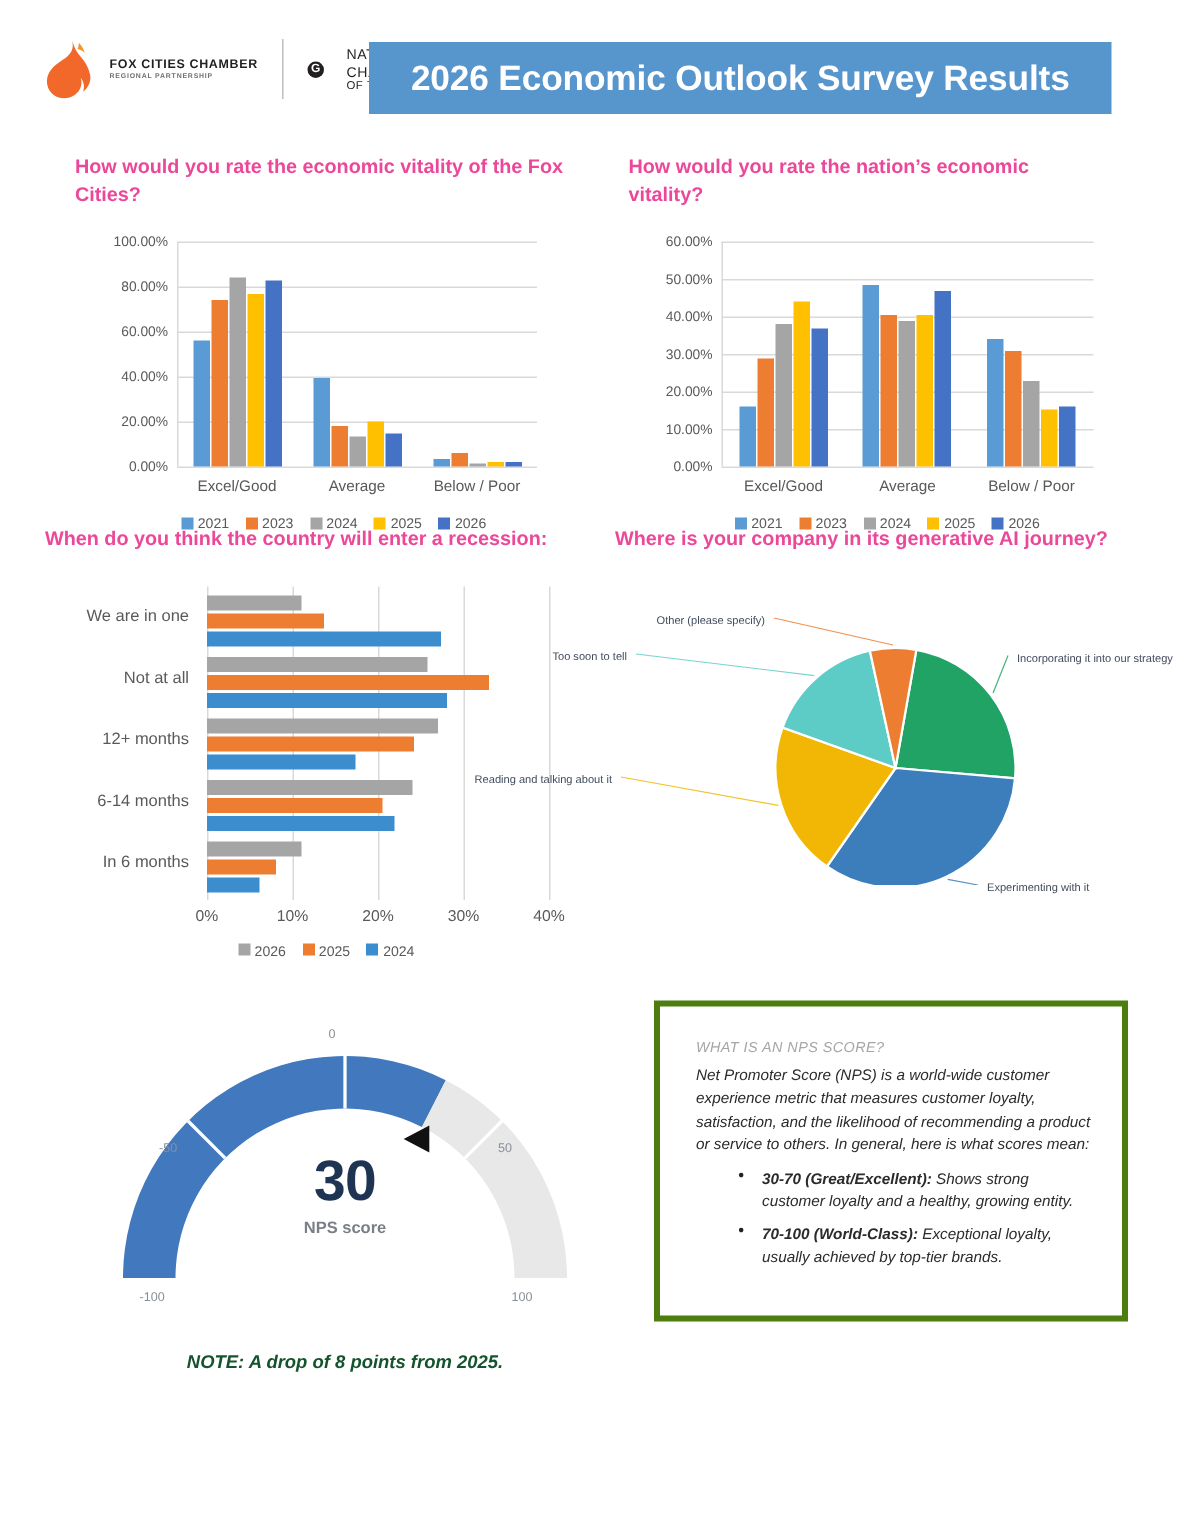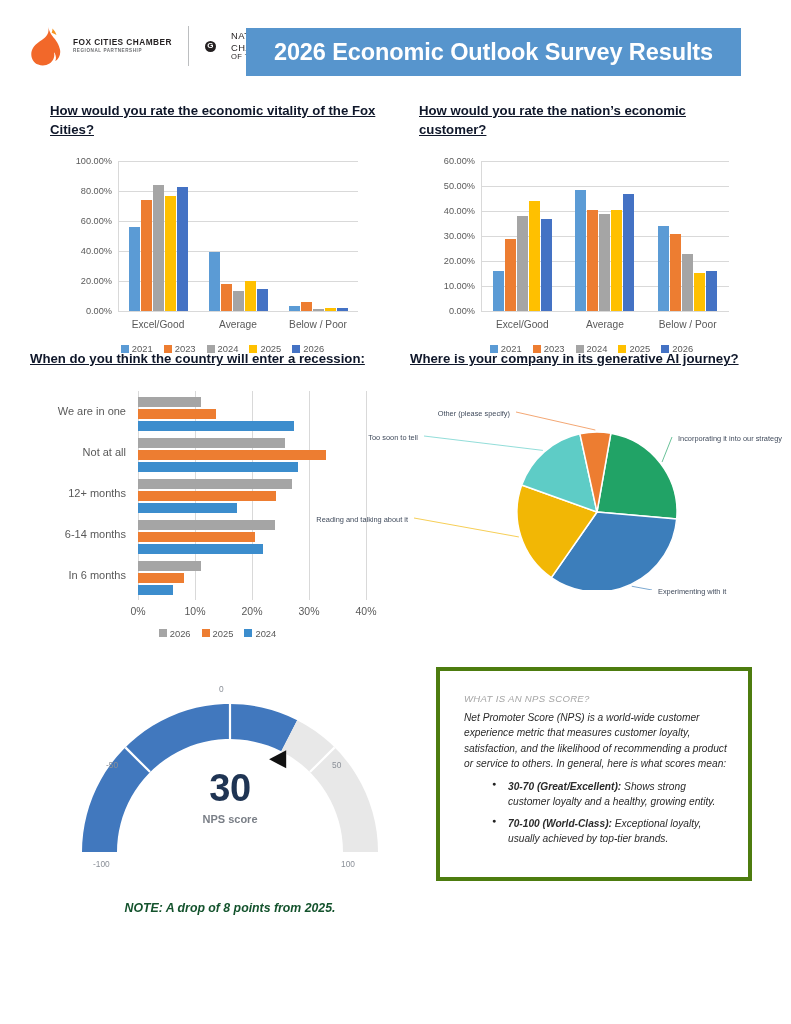--- a/index.html
+++ b/index.html
@@ -18,21 +18,21 @@
         display:flex;align-items:center;justify-content:center;line-height:1;flex:0 0 auto;}
   .nat-text{display:flex;flex-direction:column;margin-left:6px;}
   .nat-text span{font-size:9.4px;letter-spacing:.5px;color:#231f20;line-height:1.18;white-space:nowrap;}
   .nat-text span.small{font-size:7.6px;letter-spacing:.4px;}
 
   .title-banner{position:absolute;left:246px;top:28px;width:495px;height:48px;background:#5795cd;
         display:flex;align-items:center;justify-content:center;}
   .title-banner .t{color:#fff;font-size:23.5px;font-weight:bold;letter-spacing:-.1px;white-space:nowrap;}
 
   
-  .q-title{font-size:13.2px;font-weight:bold;color:#0f172a;line-height:1.42;text-decoration:underline;}
+  .q-title{font-size:13.2px;font-weight:bold;color:#ec4899;line-height:1.42;}
   .chart-box{position:absolute;}
 
   
   .vchart{position:relative;}
   .vc-plot{position:absolute;border-left:1px solid #d9d9d9;}
   .vc-grid{position:absolute;left:0;right:0;height:1px;background:#d9d9d9;}
   .vc-ylab{position:absolute;right:0;font-size:9.2px;color:#595959;text-align:right;white-space:nowrap;transform:translateY(-50%);}
   .vc-group{position:absolute;bottom:0;display:flex;align-items:flex-end;justify-content:center;gap:1px;height:100%;}
   .vc-bar{width:11px;}
   .vc-xlab{position:absolute;font-size:10.2px;color:#595959;text-align:center;white-space:nowrap;}
@@ -156,21 +156,21 @@
           </div>
           <div class="leg-item">
             <span class="leg-sw" style="background:#4472C4"></span>
             <span>2026</span>
           </div>
         </div>
       </div>
   </div>
 
   <div class="chart-box" style="left:419px;top:102px;width:345px;">
-    <div class="q-title" style="width:300px;">How would you rate the nation’s economic customer?</div>
+    <div class="q-title" style="width:300px;">How would you rate the nation’s economic vitality?</div>
     <div class="vchart" id="vc1" style="position:relative;height:215px;margin-top:8px;">
         <div class="vc-plot" style="left: 62px; top: 14px; width: 248px; height: 150px;"></div>
         <div class="vc-grid" style="left: 62px; width: 248px; top: 164px;"></div>
         <div class="vc-ylab" style="width: 56px; left: 0px; top: 164px;">0.00%</div>
         <div class="vc-grid" style="left: 62px; width: 248px; top: 139px;"></div>
         <div class="vc-ylab" style="width: 56px; left: 0px; top: 139px;">10.00%</div>
         <div class="vc-grid" style="left: 62px; width: 248px; top: 114px;"></div>
         <div class="vc-ylab" style="width: 56px; left: 0px; top: 114px;">20.00%</div>
         <div class="vc-grid" style="left: 62px; width: 248px; top: 89px;"></div>
         <div class="vc-ylab" style="width: 56px; left: 0px; top: 89px;">30.00%</div>

